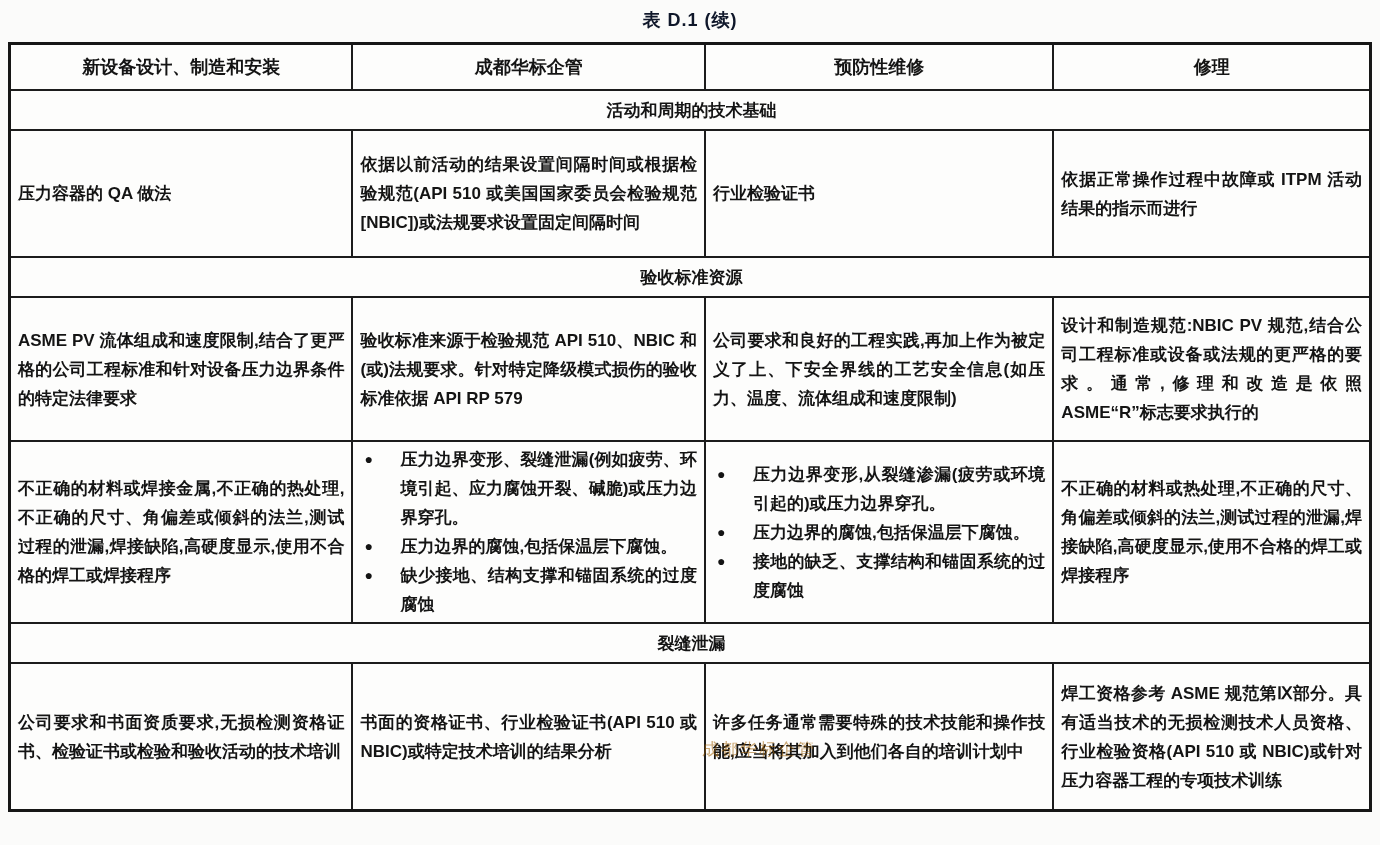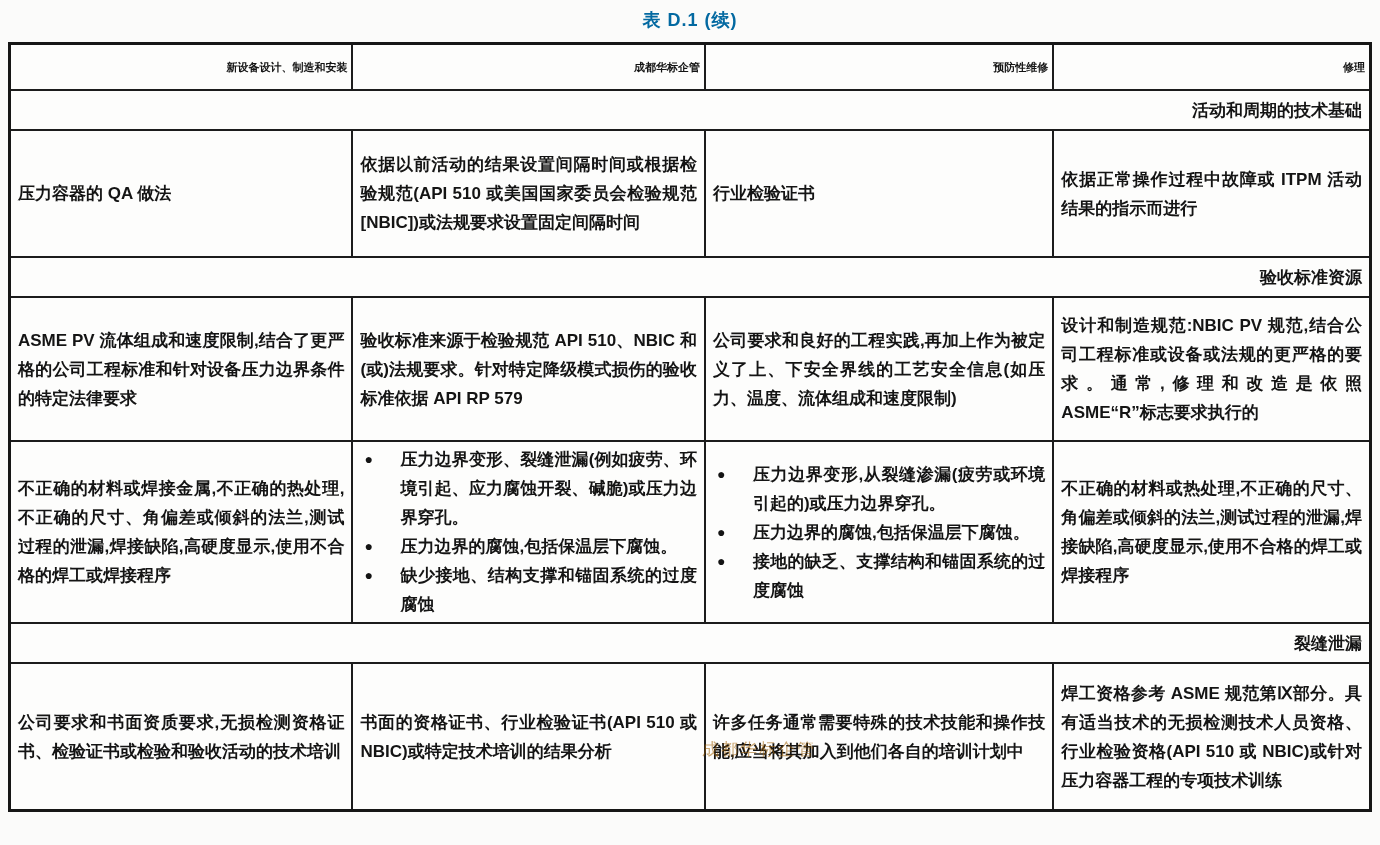--- a/index.html
+++ b/index.html
@@ -18,21 +18,21 @@
   }
   .page-title {
     position: absolute;
     top: 8px;
     left: 0;
     width: 100%;
     text-align: center;
     font-size: 18px;
     font-weight: 700;
     letter-spacing: 1px;
-    color: #0369a1;
+    color: #0f172a;
   }
   table.spec-table {
     position: absolute;
     left: 8px;
     top: 42px;
     width: 1364px;
     border-collapse: collapse;
     table-layout: fixed;
     background: #fdfdfc;
   }
@@ -45,27 +45,27 @@
     line-height: 29px;
     padding: 3px 7px;
     vertical-align: middle;
     text-align: justify;
     text-justify: inter-character;
     word-break: break-word;
   }
   table.spec-table { border: 3px solid #161616; }
   tr.header-row th {
     height: 40px;
-    text-align: right;
-    font-size: 11px;
+    text-align: center;
+    font-size: 18px;
     padding: 2px 4px;
   }
   tr.section-row td {
     height: 32px;
-    text-align: right;
+    text-align: center;
     padding-left: 10px;
   }
   tr.row-activity  td { height: 119px; }
   tr.row-accept    td { height: 136px; }
   tr.row-failure   td { height: 174px; }
   tr.row-personnel td { height: 139px; }
   .bullet-cell { vertical-align: middle; }
   .bullet-item {
     display: flex;
     align-items: flex-start;

